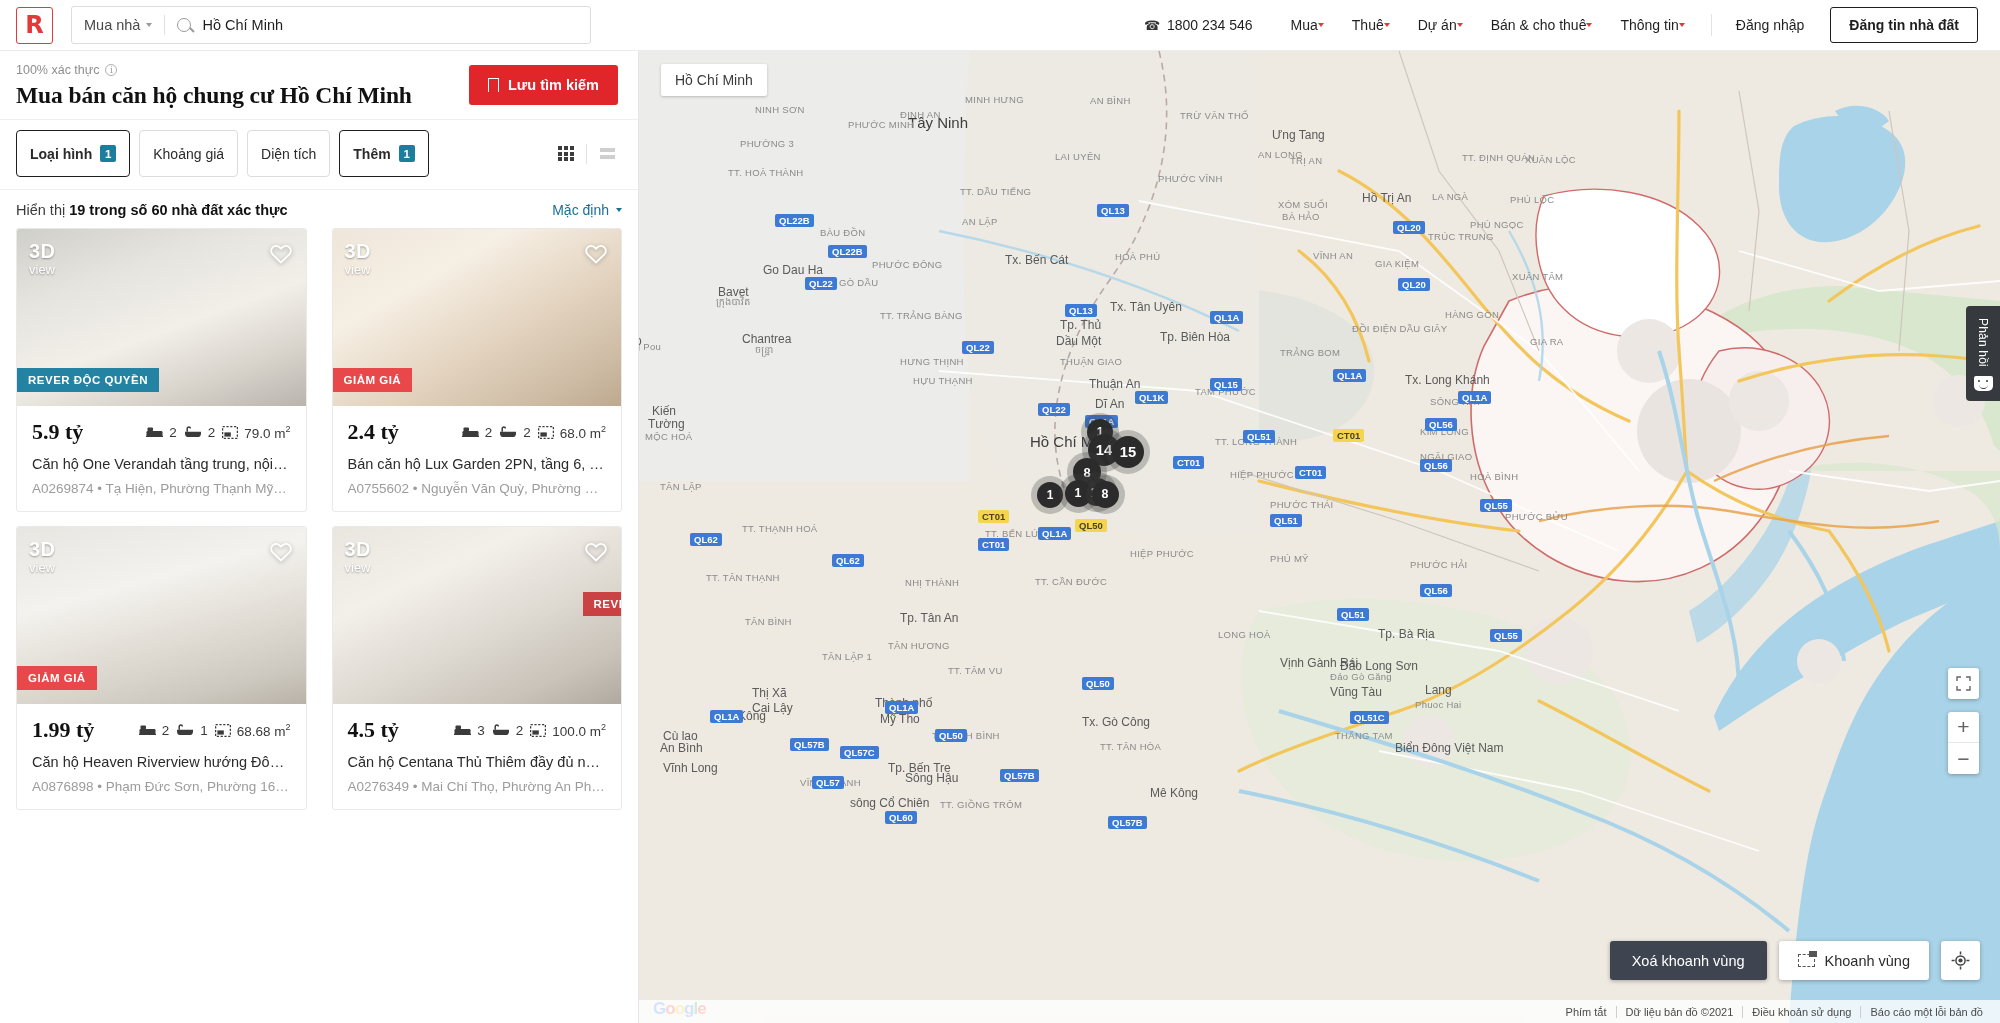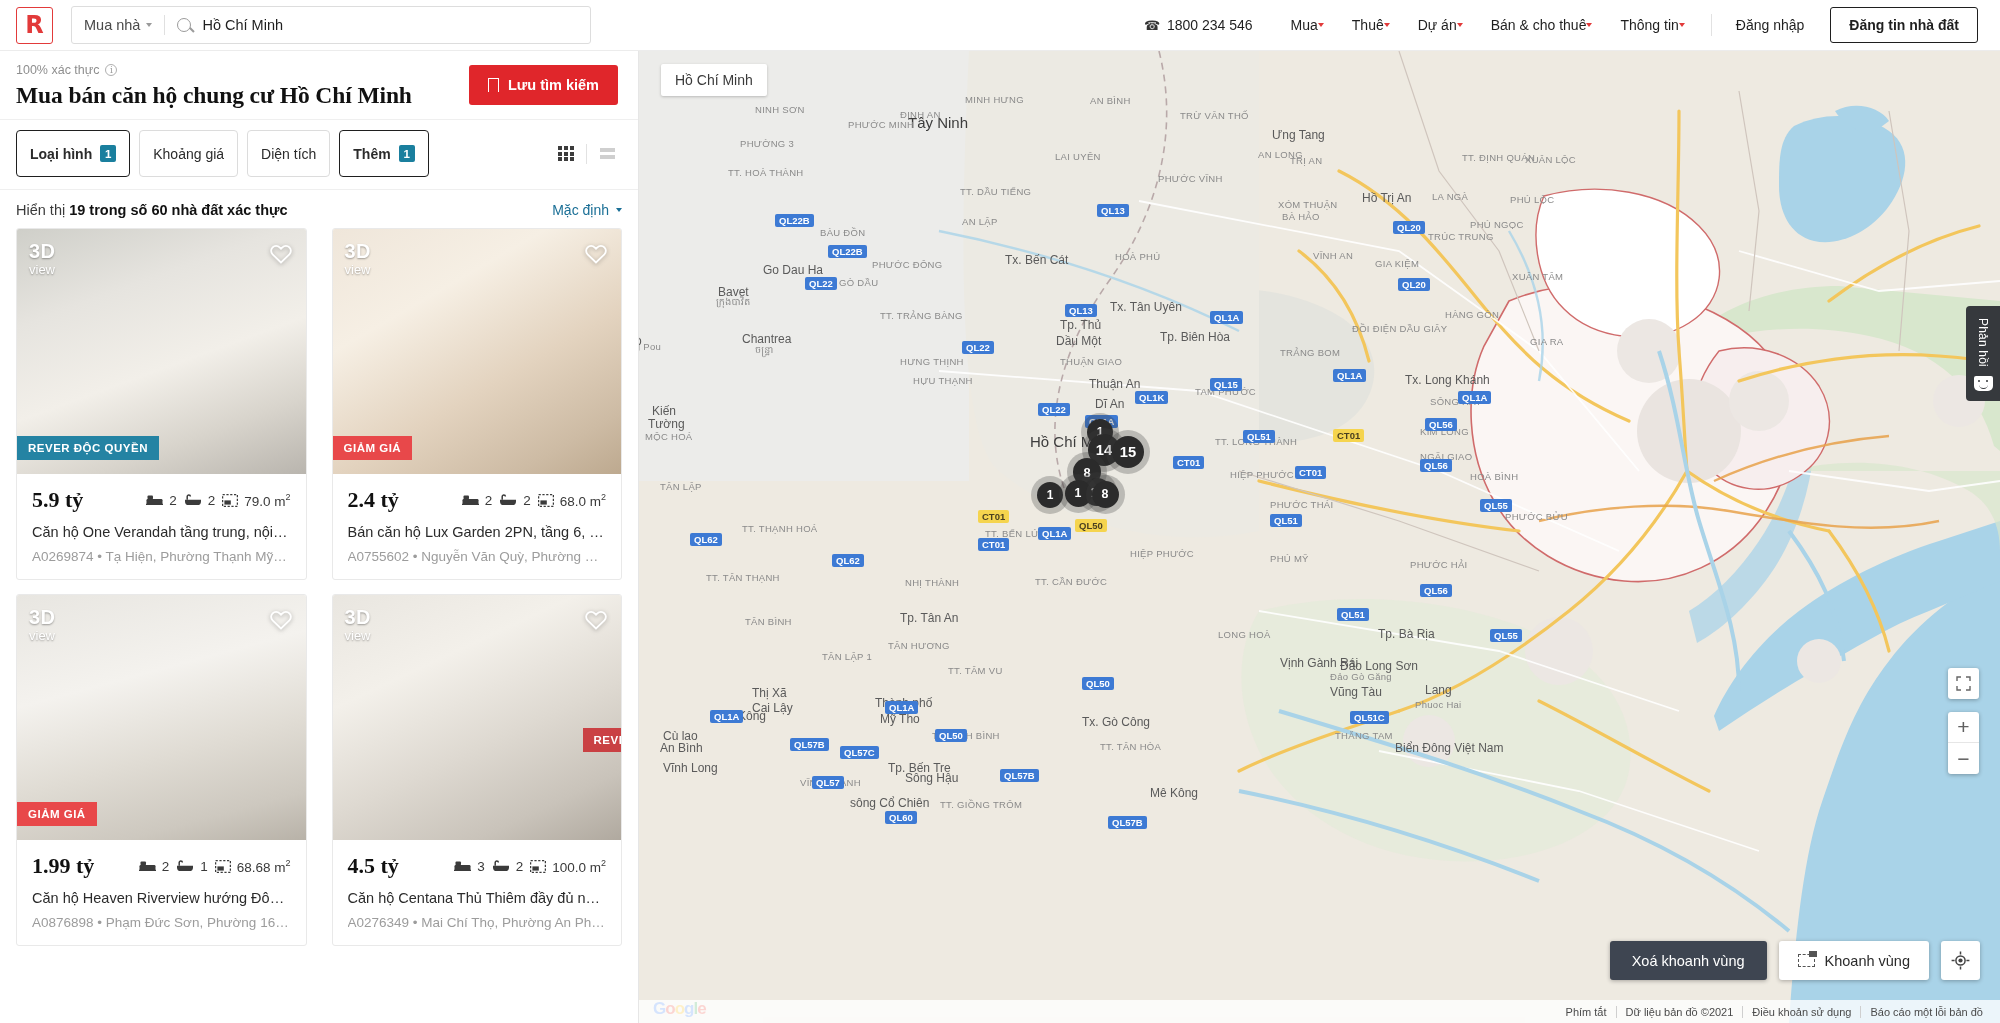--- a/index.html
+++ b/index.html
@@ -82,21 +82,21 @@
   
   .resrow { display: flex; align-items: center; padding: 12px 16px 10px 16px; }
   .res-text { font-size: 14.5px; color: #3a3a3a; }
   .res-text b { color: #111; font-weight: 700; }
   .sort { margin-left: auto; display: flex; align-items: center; gap: 7px; font-size: 14px; color: #1a6f96; cursor: pointer; }
   .sort .caret { border-top-color: #1a6f96; }
 
   
   .cards { flex: 1; overflow: hidden; padding: 0 16px; display: grid; grid-template-columns: 1fr 1fr; gap: 14px 25px; align-content: start; }
   .card { border: 1px solid #e9e9e9; border-radius: 3px; overflow: hidden; background: #fff; cursor: pointer; }
-  .card-img { height: 245px; position: relative; overflow: hidden; }
+  .card-img { height: 177px; position: relative; overflow: hidden; }
   .ph { position: absolute; inset: 0; }
   .badge3d { position: absolute; left: 12px; top: 12px; color: #fff; line-height: 1; text-shadow: 0 1px 2px rgba(0,0,0,.35); }
   .badge3d .b1 { font-size: 20px; font-weight: bold; letter-spacing: .4px; display: block; }
   .badge3d .b2 { font-size: 13px; display: block; margin-top: 2px; }
   .heart { position: absolute; right: 13px; top: 13px; width: 24px; height: 24px; }
   .heart svg { width: 24px; height: 24px; display: block; filter: drop-shadow(0 1px 2px rgba(0,0,0,.3)); }
   .tag { position: absolute; left: 0; bottom: 14px; color: #fff; font-size: 11.5px; font-weight: 700;
     letter-spacing: .5px; padding: 6px 11px; }
   .tag.teal { background: #2483a3; }
   .tag.red { background: #e8484a; }
@@ -626,21 +626,21 @@
           <div class="placelbl tiny" style="left: 161px; top: 726px;">VĨNH THÀNH</div>
           <div class="placelbl " style="left: 249px; top: 710px;">Tp. Bến Tre</div>
           <div class="placelbl tiny" style="left: 301px; top: 748px;">TT. GIỒNG TRÔM</div>
           <div class="placelbl " style="left: 211px; top: 745px;">sông Cổ Chiên</div>
           <div class="placelbl " style="left: 79px; top: 658px;">Mê Kông</div>
           <div class="placelbl " style="left: 511px; top: 735px;">Mê Kông</div>
           <div class="placelbl " style="left: 266px; top: 720px;">Sông Hậu</div>
           <div class="placelbl " style="left: 723px; top: 140px;">Hồ Trị An</div>
           <div class="placelbl tiny" style="left: 793px; top: 140px;">LA NGÀ</div>
           <div class="placelbl tiny" style="left: 651px; top: 104px;">TRỊ AN</div>
-          <div class="placelbl tiny" style="left: 639px; top: 148px;">XÓM THUẬN</div>
+          <div class="placelbl tiny" style="left: 639px; top: 148px;">XÓM SUỐI</div>
           <div class="placelbl tiny" style="left: 643px; top: 160px;">BÀ HẢO</div>
           <div class="placelbl tiny" style="left: 674px; top: 199px;">VĨNH AN</div>
           <div class="placelbl tiny" style="left: 823px; top: 101px;">TT. ĐỊNH QUÁN</div>
           <div class="placelbl tiny" style="left: 886px; top: 103px;">XUÂN LỘC</div>
           <div class="placelbl tiny" style="left: 871px; top: 143px;">PHÚ LỘC</div>
           <div class="placelbl tiny" style="left: 831px; top: 168px;">PHÚ NGỌC</div>
           <div class="placelbl tiny" style="left: 789px; top: 180px;">TRÚC TRUNG</div>
           <div class="placelbl tiny" style="left: 736px; top: 207px;">GIA KIỆM</div>
           <div class="placelbl tiny" style="left: 873px; top: 220px;">XUÂN TÂM</div>
           <div class="placelbl tiny" style="left: 806px; top: 258px;">HÀNG GÒN</div>

